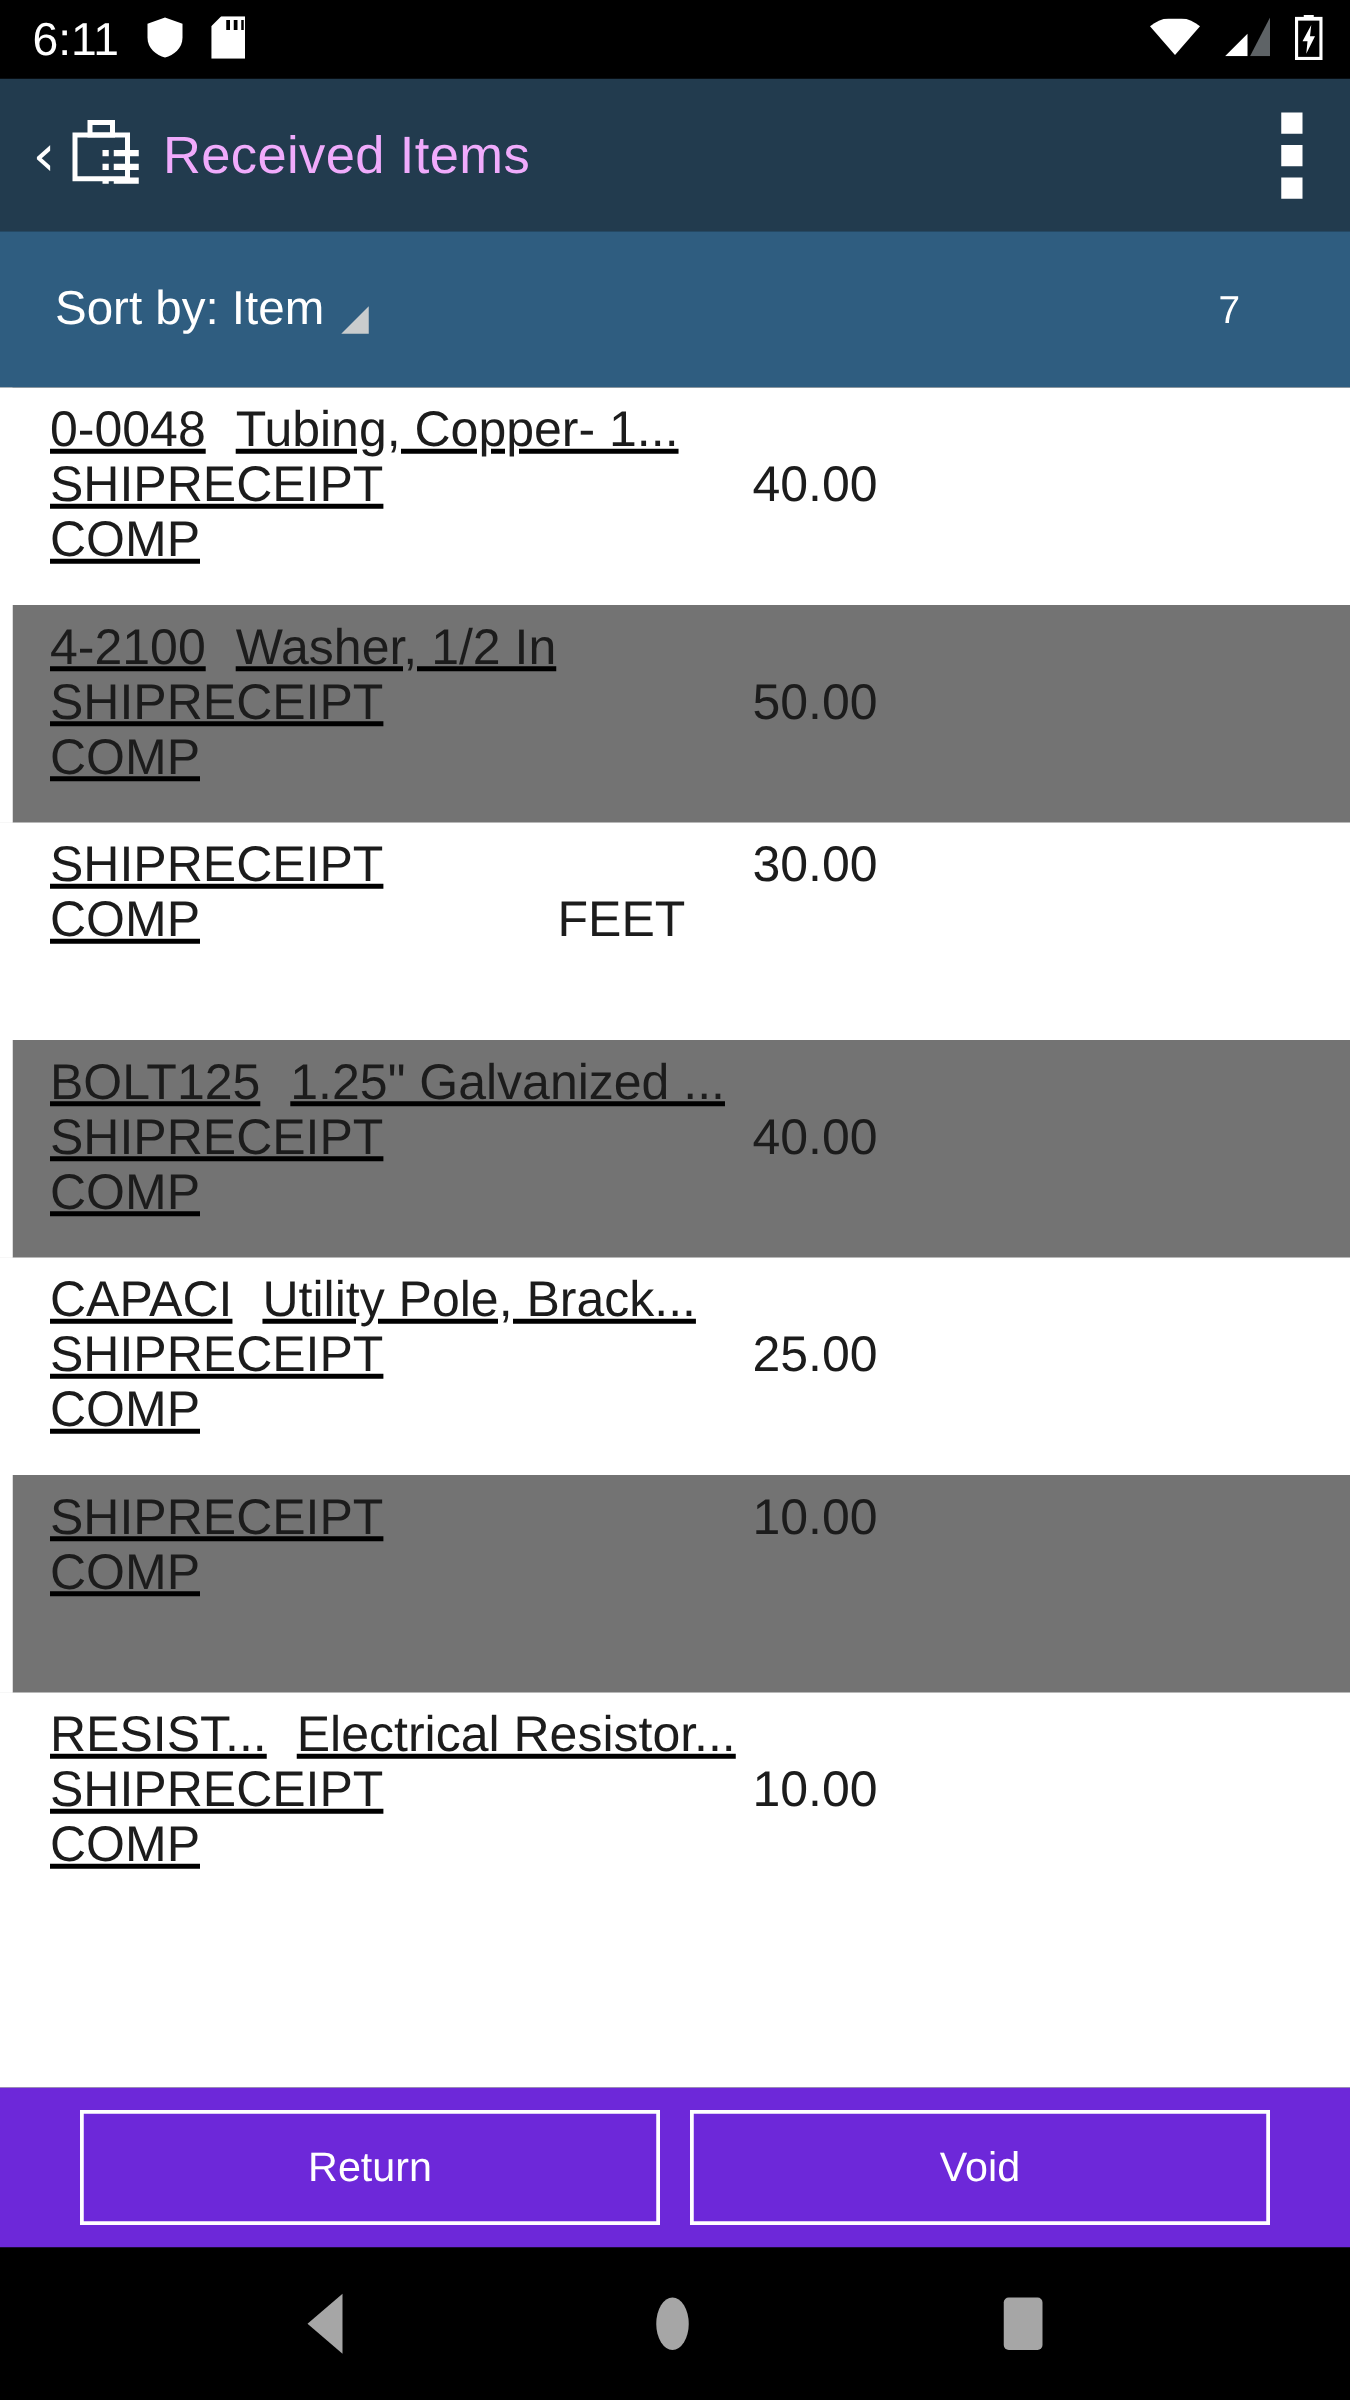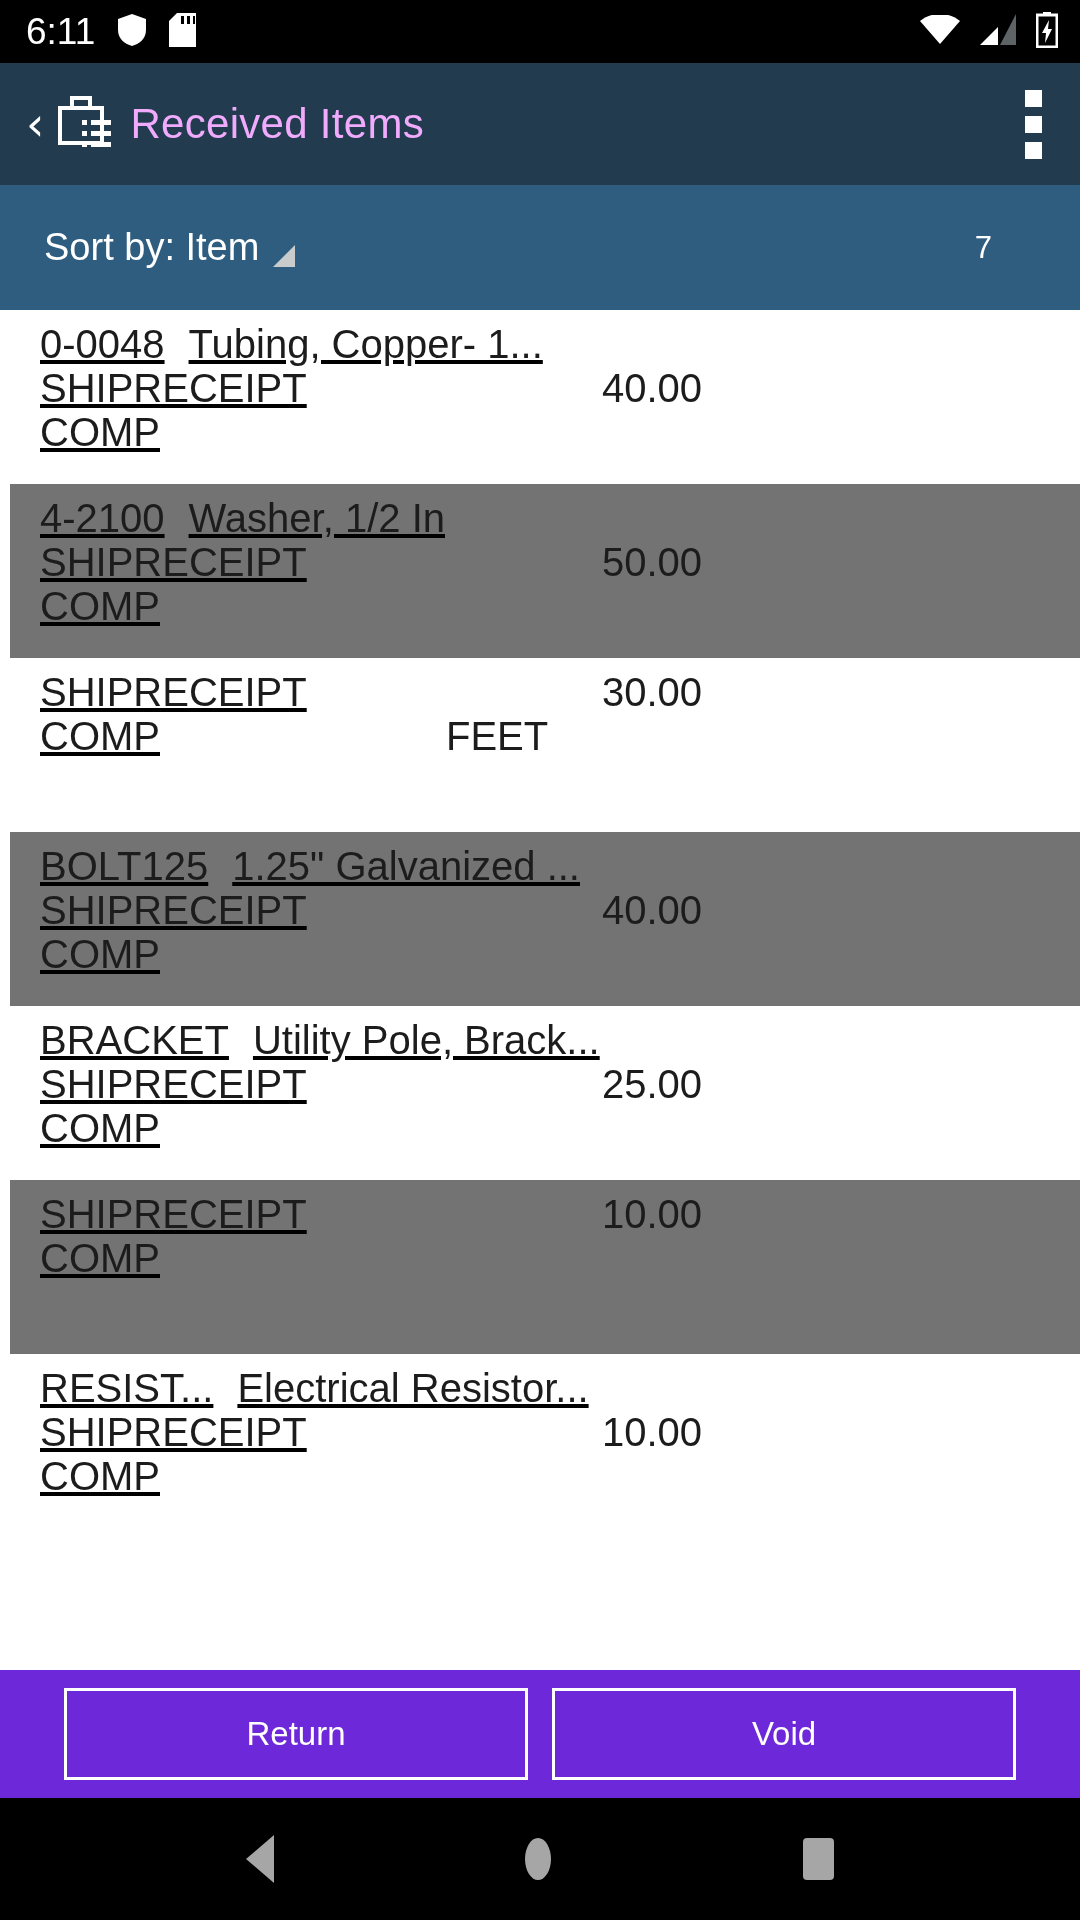--- a/index.html
+++ b/index.html
@@ -230,21 +230,21 @@
           <span class="status">SHIPRECEIPT</span>
           <span class="qty">40.00</span>
         </div>
         <div class="line line3">
           <span class="state">COMP</span>
           <span class="unit"></span>
         </div>
       </div>
       <div class="row">
         <div class="line line1">
-          <span class="itemnum">BRACKET</span>
+          <span class="itemnum">CAPACI</span>
           <span class="itemdesc">Utility Pole, Brack...</span>
         </div>
         <div class="line line2">
           <span class="status">SHIPRECEIPT</span>
           <span class="qty">25.00</span>
         </div>
         <div class="line line3">
           <span class="state">COMP</span>
           <span class="unit"></span>
         </div>

